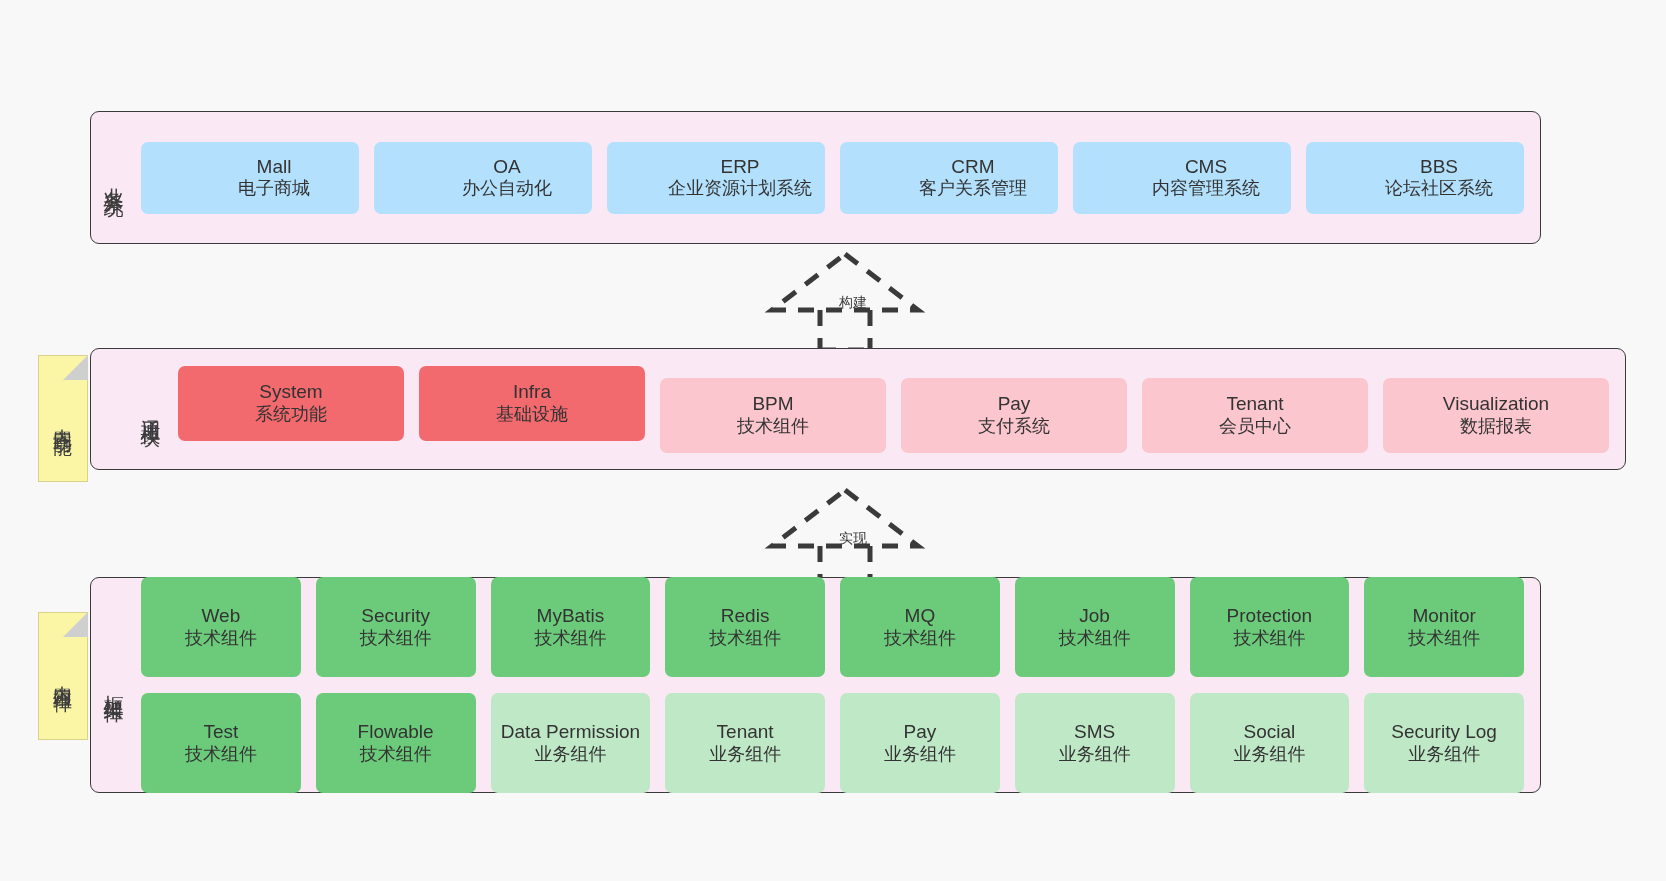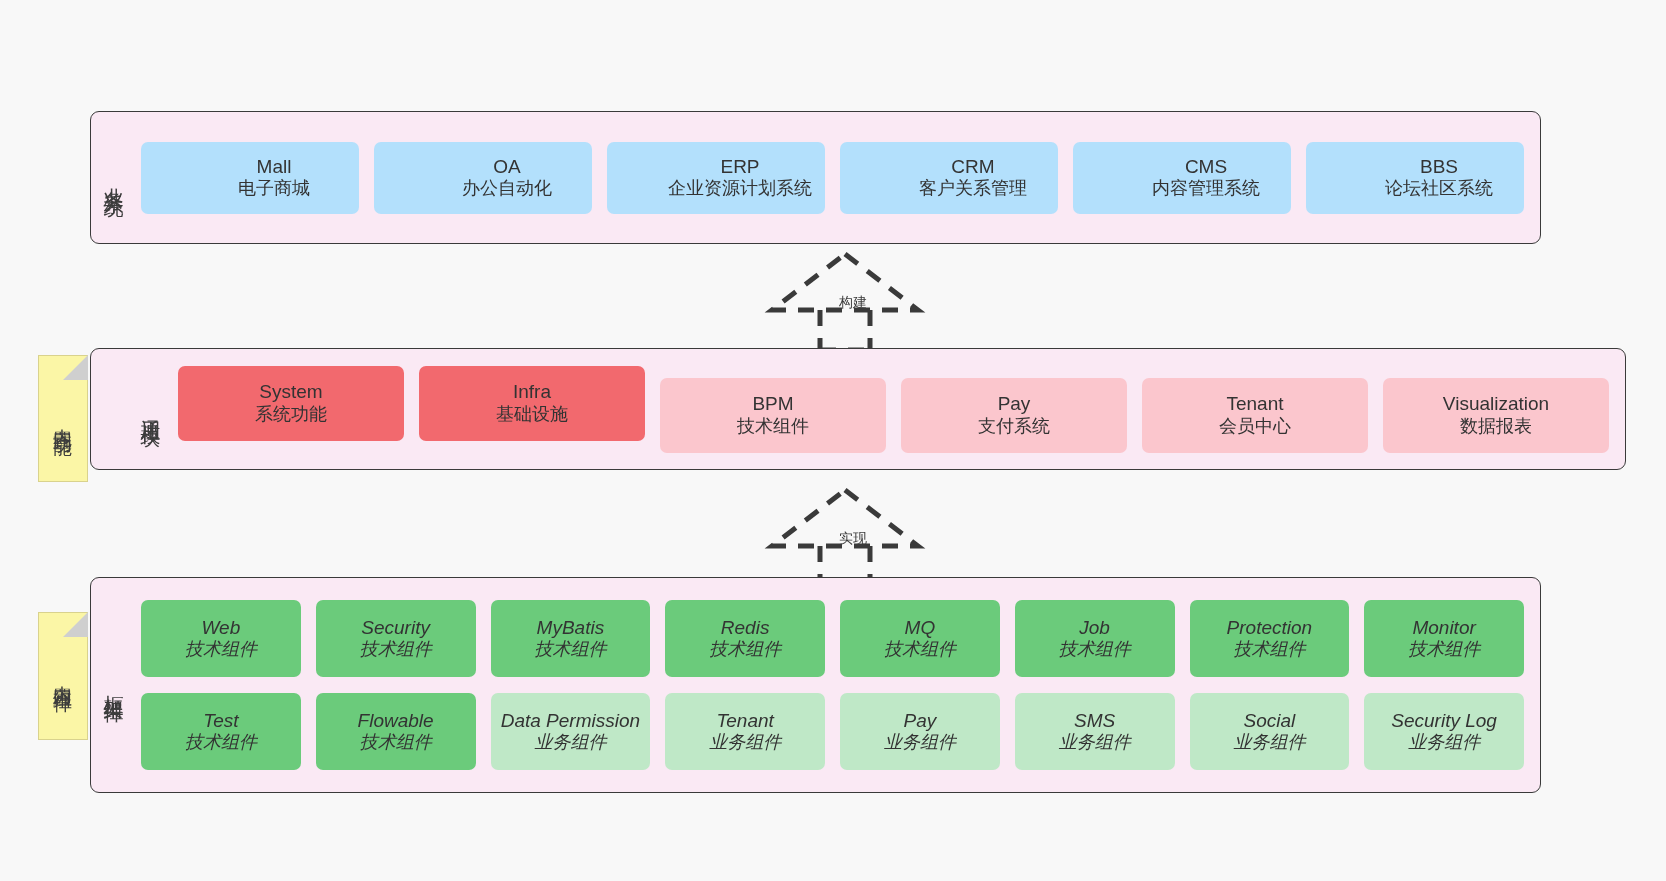--- a/index.html
+++ b/index.html
@@ -74,21 +74,21 @@
   .c-lightgreen { background: #bfe8c7; }
 
   
   #layer-business { left: 90px;  top: 111px; width: 1451px; height: 133px; }
   #layer-business .card { height: 72px; }
 
   #layer-common   { left: 90px;  top: 348px; width: 1536px; height: 122px; padding-left: 37px; }
   #layer-common .card { height: 75px; }
 
   #layer-framework{ left: 90px;  top: 577px; width: 1451px; height: 216px; }
-  #layer-framework .card { height: 77px; font-style: italic; }
+  #layer-framework .card { height: 100px; }
 
   
   .note {
     position: absolute;
     width: 50px;
     background: #fbf6a6;
     border: 1px solid #d9d28d;
     display: flex;
     align-items: center;
     justify-content: center;

